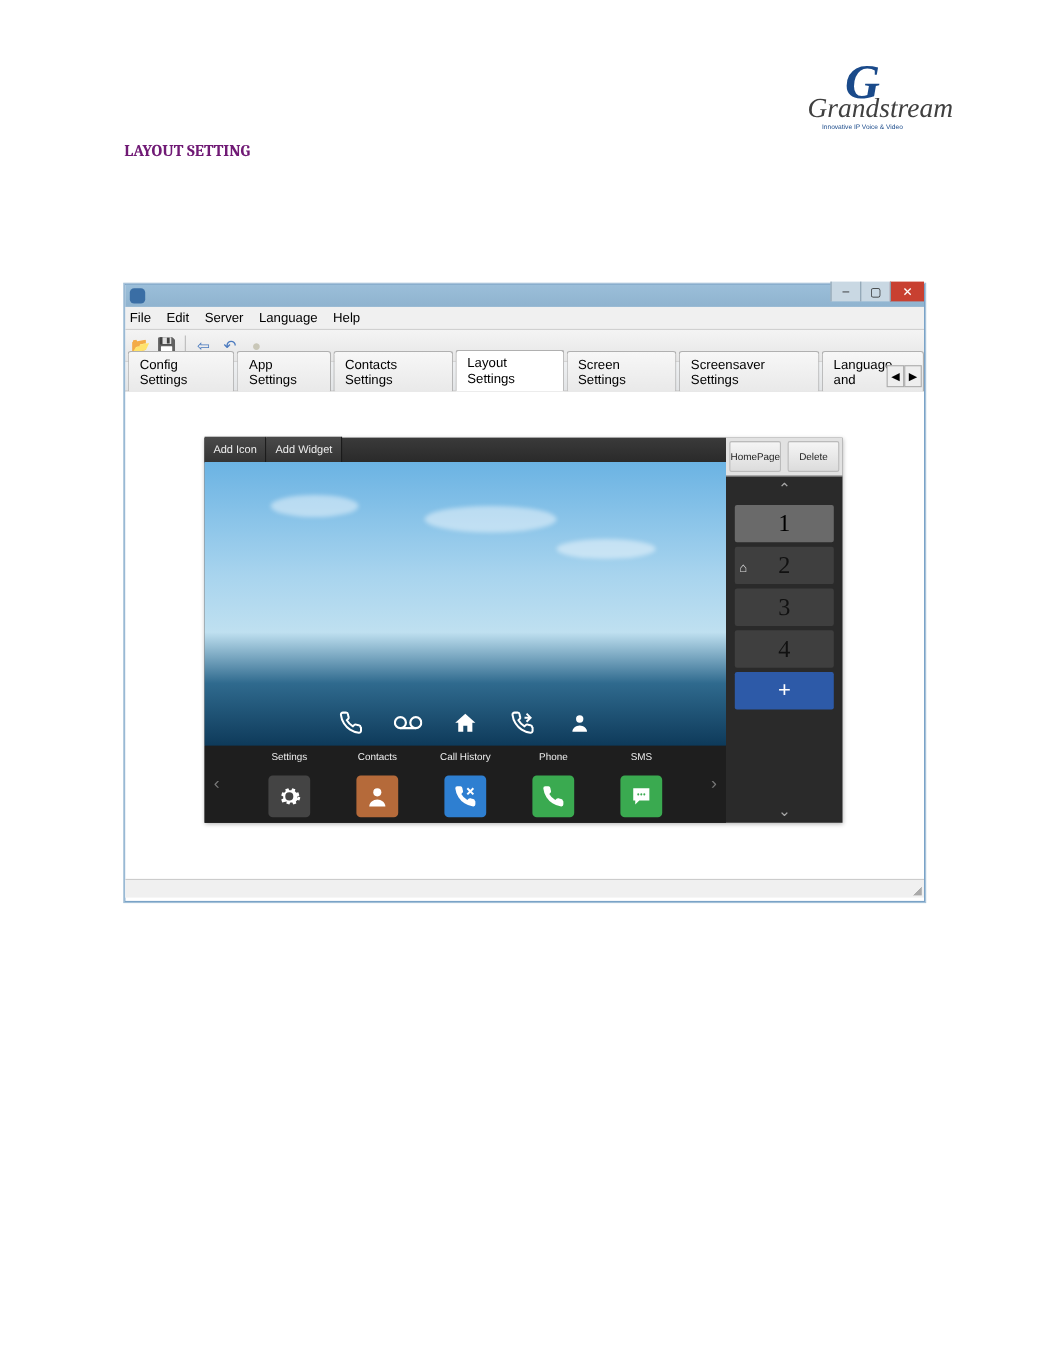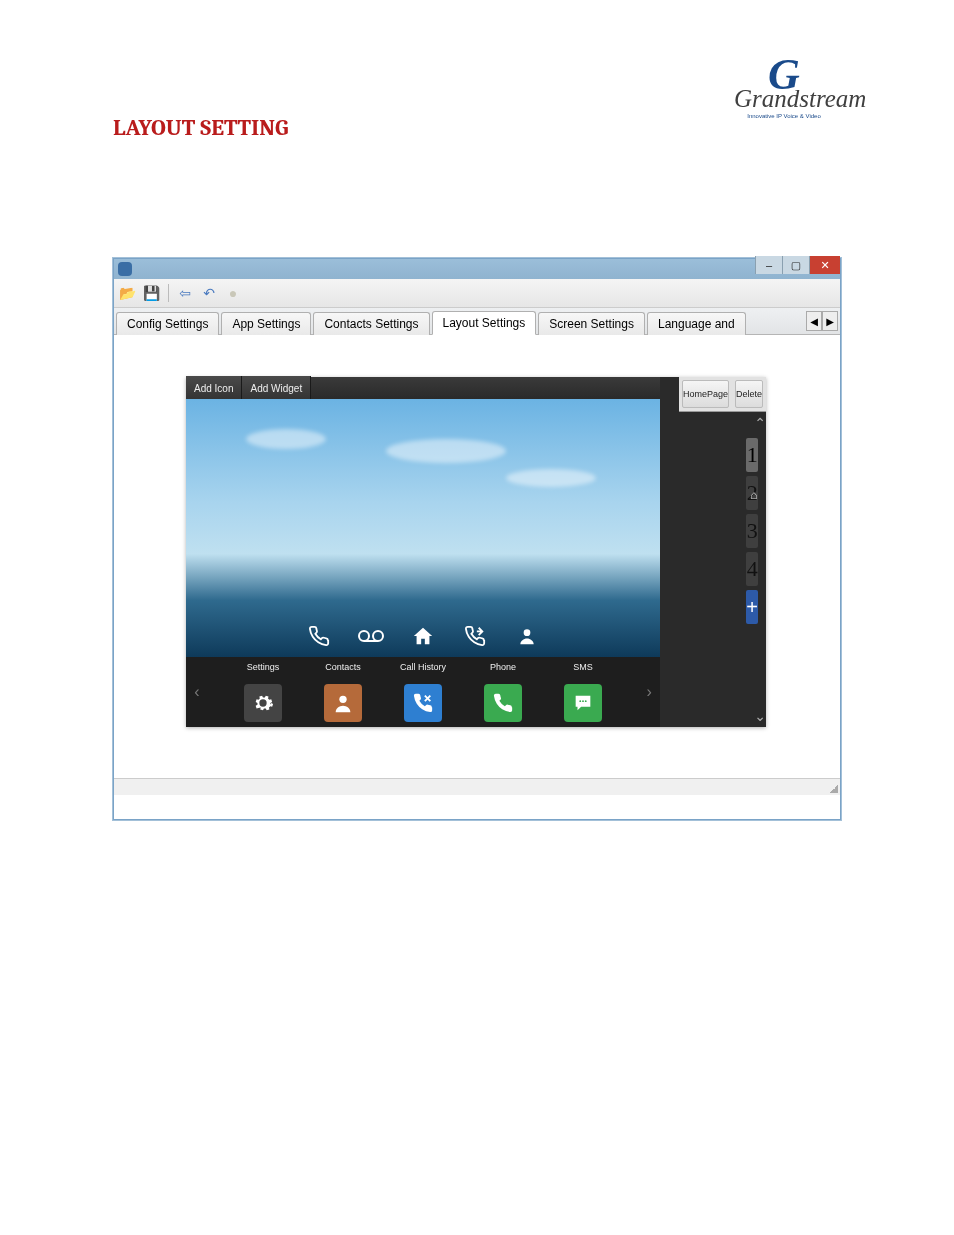--- a/index.html
+++ b/index.html
@@ -33,25 +33,25 @@
     font-size: 25px;
     color: #404040;
     margin-top: -6px;
   }
   .logo .tag {
     font-size: 6px;
     color: #1a4a8a;
   }
   .page-title {
     position: absolute;
-    top: 114px;
+    top: 128px;
     left: 113px;
-    font-size: 23px;
+    font-size: 15px;
     font-weight: bold;
-    color: #b91c1c;
+    color: #701a75;
     font-family: Cambria, Georgia, serif;
   }
   .window {
     position: absolute;
     top: 258px;
     left: 113px;
     width: 726px;
     height: 560px;
     border: 1px solid #7aa3c7;
     background: #fff;
@@ -236,21 +236,20 @@
   .ic-settings{background:#444;}
   .ic-contacts{background:#b56a3a;}
   .ic-callhist{background:#2e7fd1;}
   .ic-phone{background:#3aaa50;}
   .ic-sms{background:#3aaa50;}
   .side {
     width: 115px;
     background: #2a2a2a;
     display:flex;
     flex-direction:column;
-    align-items:flex-end;
   }
   .side-top {
     height: 34px;
     background:#e2e2e2;
     display:flex;
     border-bottom:1px solid #999;
   }
   .side-top-btn {
     flex:1;
     display:flex;align-items:center;justify-content:center;
@@ -328,36 +327,44 @@
 <div class="window">
   <div class="titlebar">
     <span class="app-icon"></span>
     <div class="win-btns">
       <div class="win-btn">–</div>
       <div class="win-btn">▢</div>
       <div class="win-btn close">✕</div>
     </div>
   </div>
 
+  <div class="menubar">
+    <span>File</span>
+    <span>Edit</span>
+    <span>Server</span>
+    <span>Language</span>
+    <span>Help</span>
+  </div>
 
   <div class="toolbar">
     <div class="tb-btn">📂</div>
     <div class="tb-btn">💾</div>
     <div class="tb-sep"></div>
     <div class="tb-btn" style="color:#4a7abf;">⇦</div>
     <div class="tb-btn" style="color:#4a7abf;">↶</div>
     <div class="tb-btn" style="color:#c9c7b8;">●</div>
   </div>
 
   <div class="tabstrip">
     <div class="tab">Config Settings</div>
     <div class="tab">App Settings</div>
     <div class="tab">Contacts Settings</div>
     <div class="tab active">Layout Settings</div>
     <div class="tab">Screen Settings</div>
+    <div class="tab">Screensaver Settings</div>
     <div class="tab">Language and</div>
     <div class="tab-nav">
       <div class="tab-nav-btn">◀</div>
       <div class="tab-nav-btn">▶</div>
     </div>
   </div>
 
   <div class="workspace">
     <div class="editor">
 

